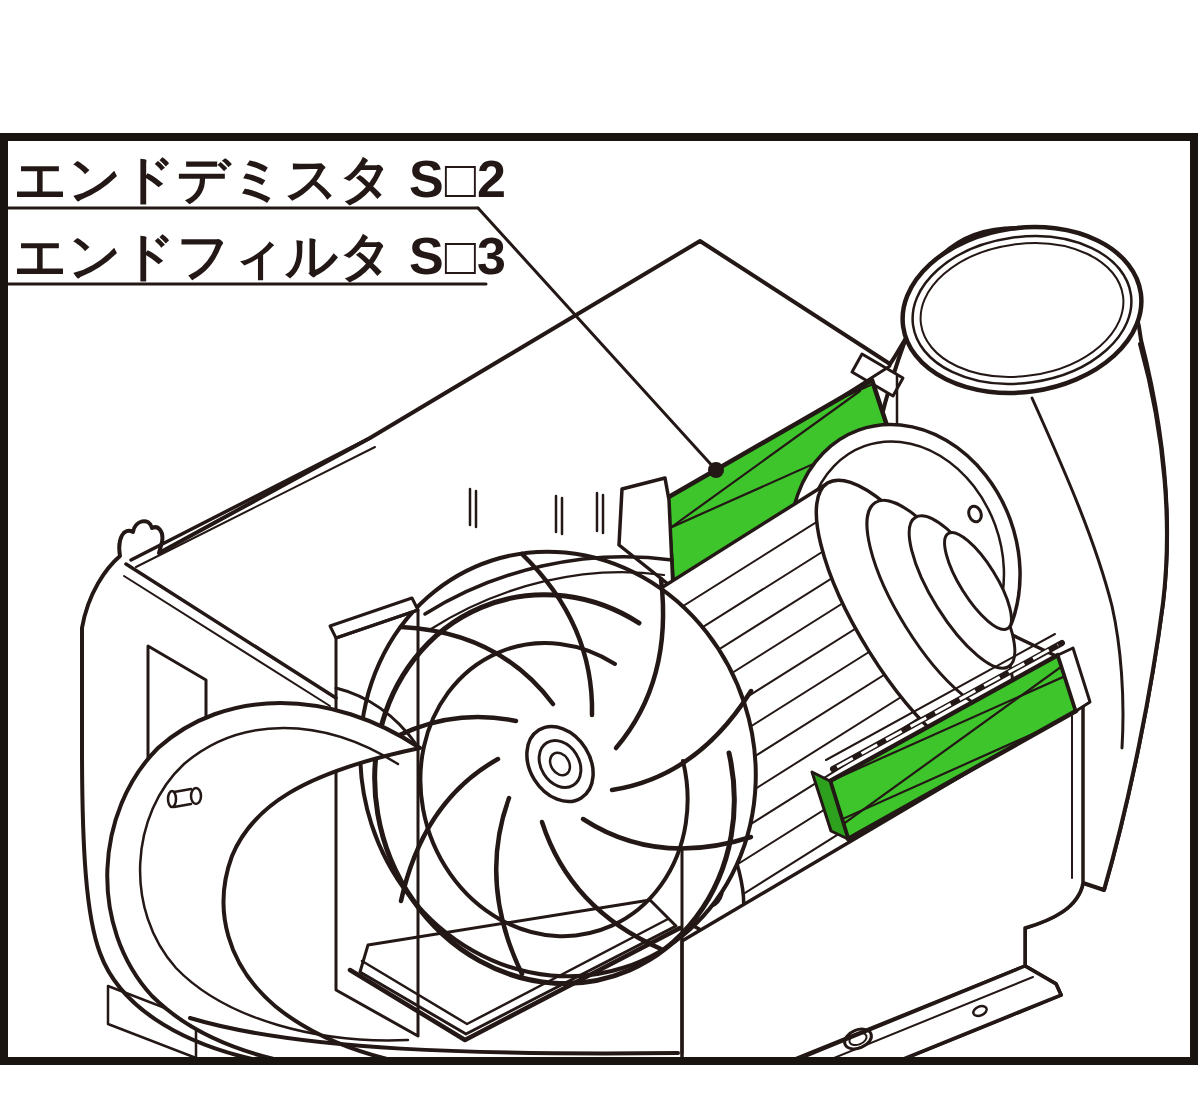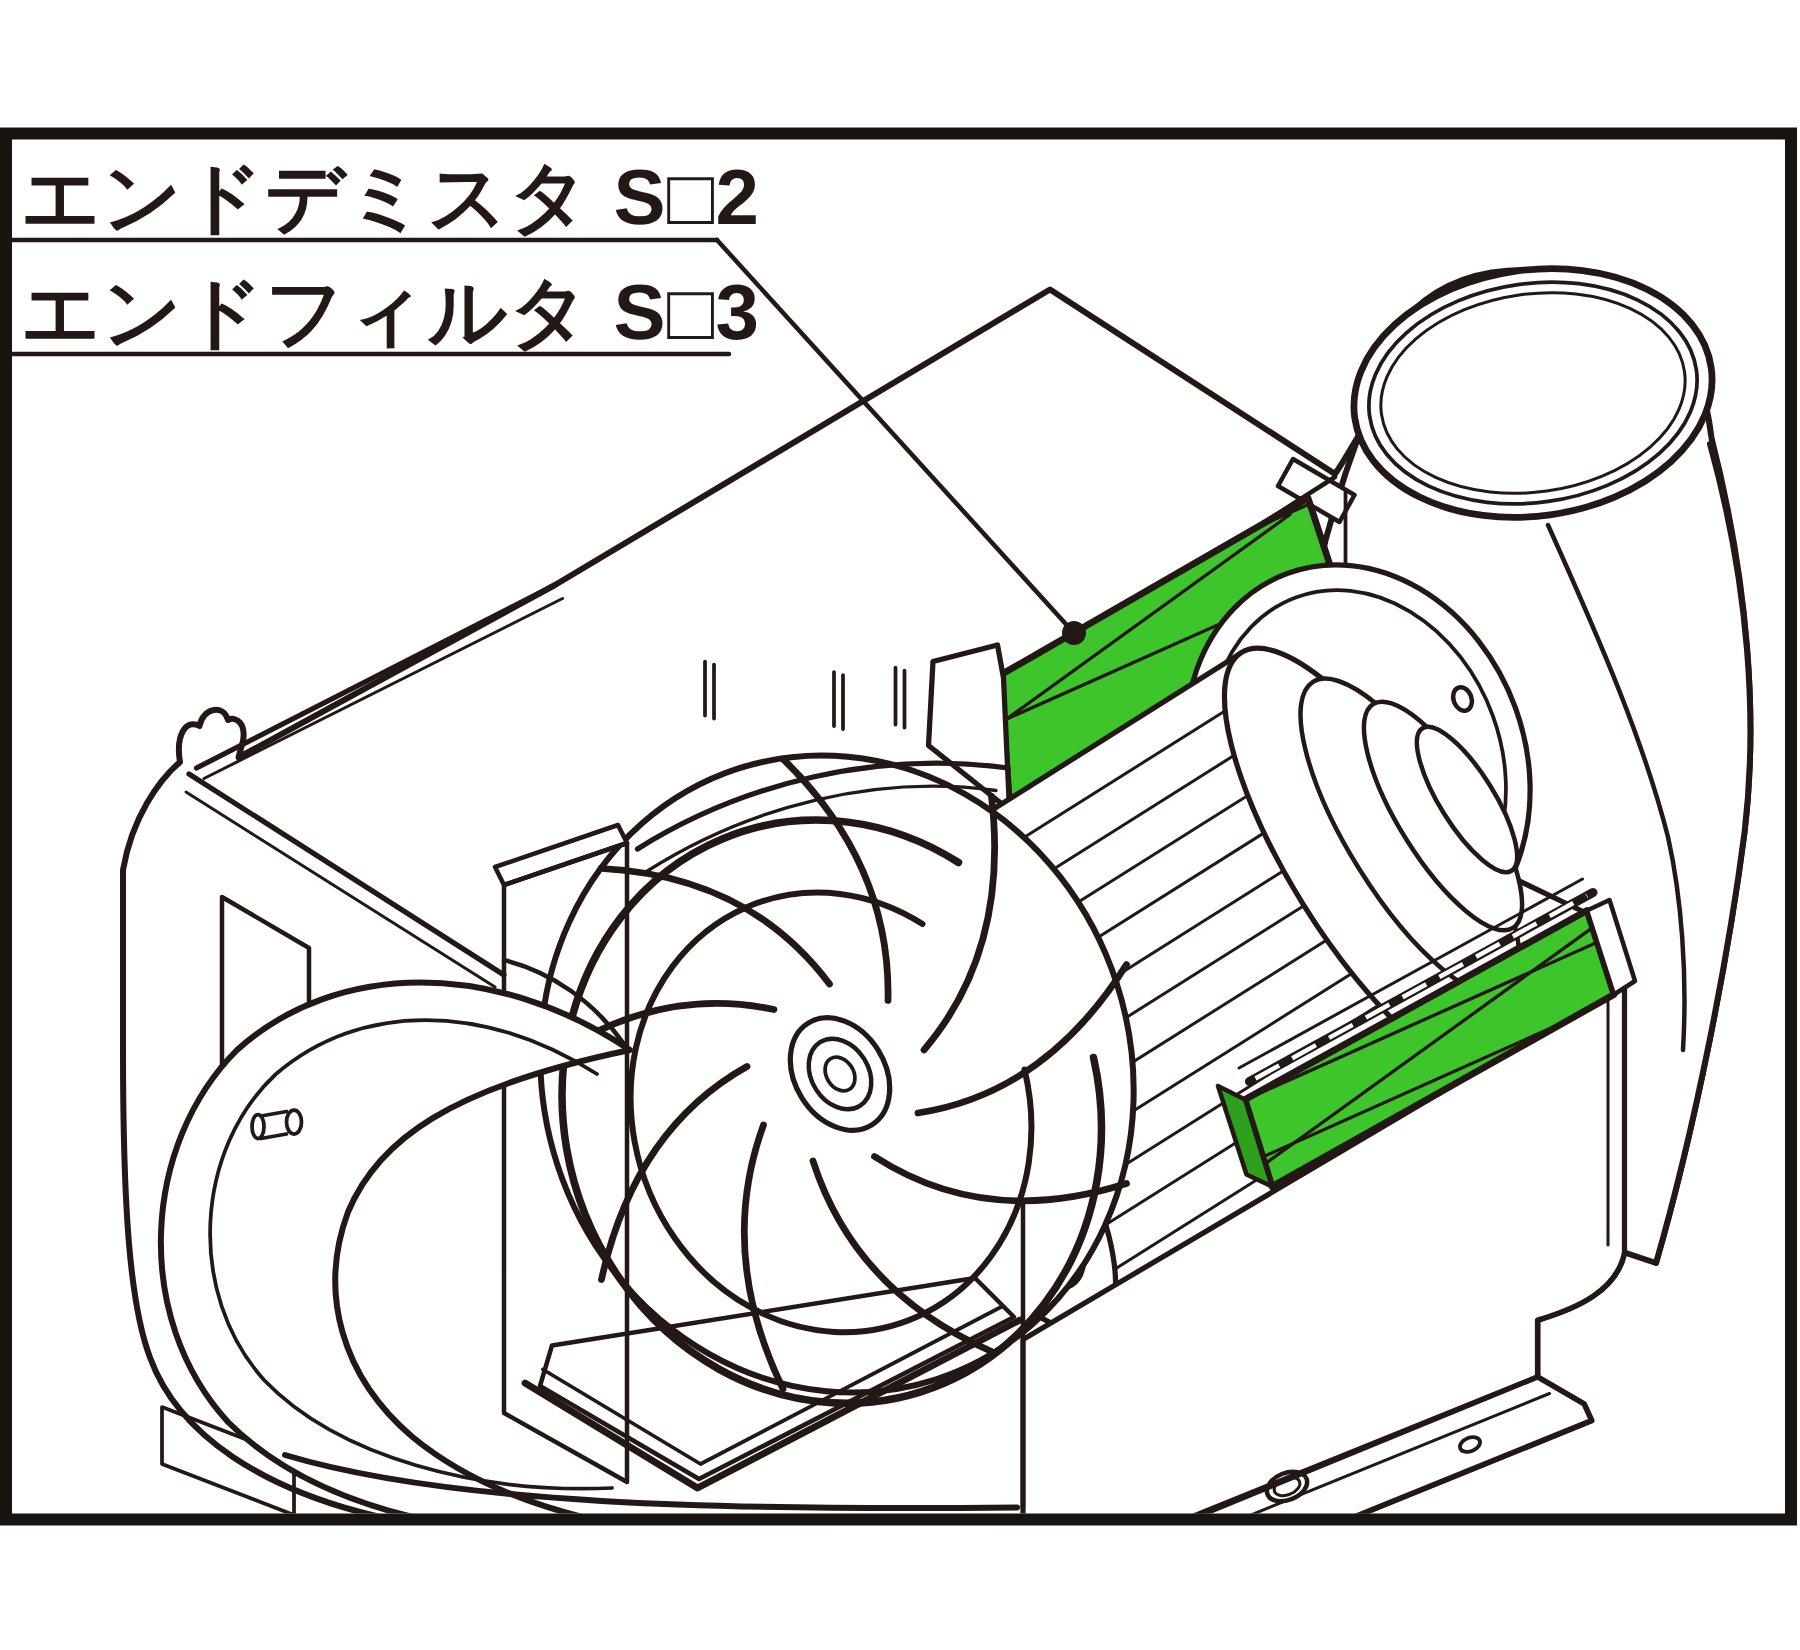--- a/index.html
+++ b/index.html
@@ -1,17 +1,17 @@
 <!DOCTYPE html>
 <html style="--ink: #231815; --hl: #3ec52b; --hld: #2da01d;"><head>
 <meta charset="utf-8">
 <style>
   html,body{margin:0;padding:0;background:#ffffff;}
   body{width:1200px;height:1100px;position:relative;font-family:"Liberation Sans","DejaVu Sans",sans-serif;}
-  #stage{position:absolute;inset:0;}
+  #stage{position:absolute;inset:0;margin-top:48px;}
   svg{display:block;}
   .ln{stroke:var(--ink);fill:none;stroke-linecap:round;stroke-linejoin:round;}
   .wh{fill:#ffffff;}
   .hl{fill:var(--hl);}
   .hld{fill:var(--hld);}
   .callout-text{font-size:52px;font-weight:700;fill:var(--ink);letter-spacing:1px;}
 </style>
 </head>
 <body>
 

